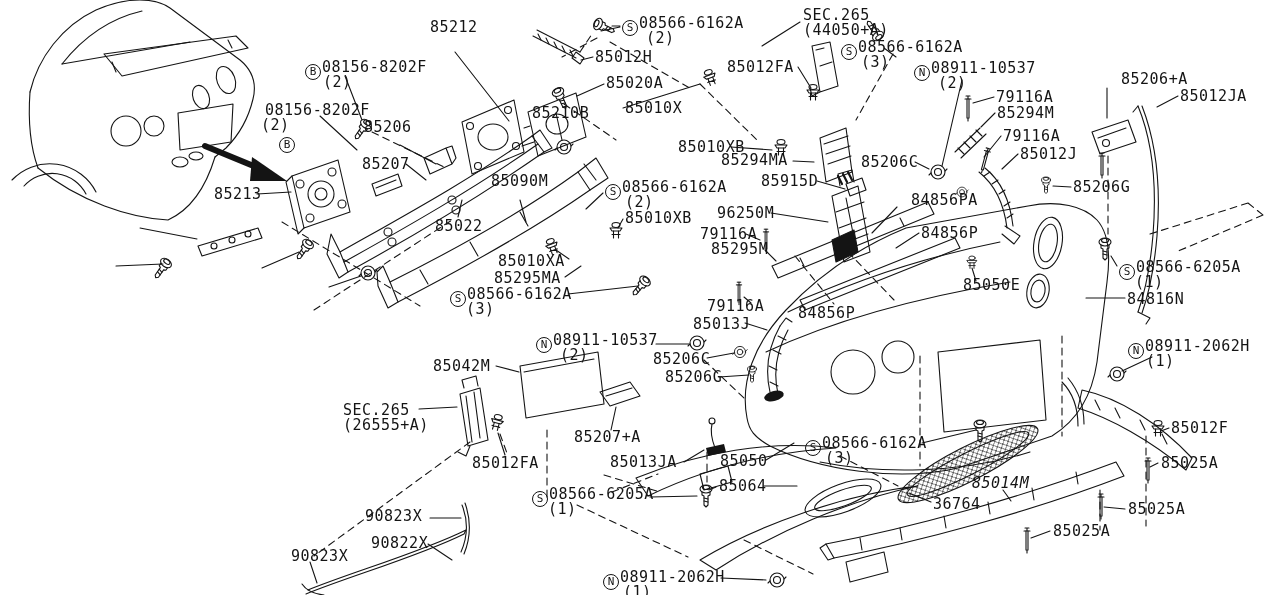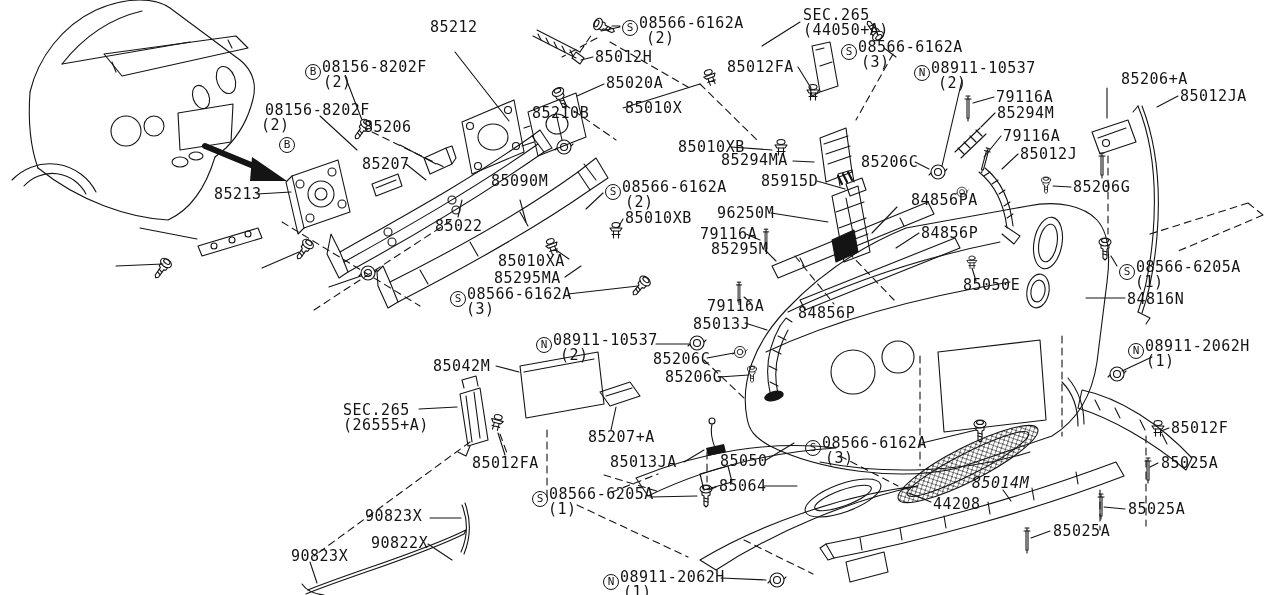--- a/index.html
+++ b/index.html
@@ -492,21 +492,21 @@
         <div class="ln"><span class="pfx">N</span><span>08911-2062H</span></div>
         <div class="ln" style="margin-left: 18px;"><span>(1)</span></div>
       </div>
       <div class="lbl" style="left: 433px; top: 359px;">
         <div class="ln"><span>85042M</span></div>
       </div>
       <div class="lbl" style="left: 343px; top: 403px;">
         <div class="ln"><span>SEC.265</span></div>
         <div class="ln"><span>(26555+A)</span></div>
       </div>
-      <div class="lbl" style="left: 588px; top: 430px;">
+      <div class="lbl" style="left: 574px; top: 430px;">
         <div class="ln"><span>85207+A</span></div>
       </div>
       <div class="lbl" style="left: 472px; top: 456px;">
         <div class="ln"><span>85012FA</span></div>
       </div>
       <div class="lbl" style="left: 610px; top: 455px;">
         <div class="ln"><span>85013JA</span></div>
       </div>
       <div class="lbl" style="left: 720px; top: 454px;">
         <div class="ln"><span>85050</span></div>
@@ -522,21 +522,21 @@
         <div class="ln"><span class="pfx">S</span><span>08566-6205A</span></div>
         <div class="ln" style="margin-left: 16px;"><span>(1)</span></div>
       </div>
       <div class="lbl" style="left: 1171px; top: 421px;">
         <div class="ln"><span>85012F</span></div>
       </div>
       <div class="lbl" style="left: 1161px; top: 456px;">
         <div class="ln"><span>85025A</span></div>
       </div>
       <div class="lbl" style="left: 933px; top: 497px;">
-        <div class="ln"><span>44208</span></div>
+        <div class="ln"><span>36764</span></div>
       </div>
       <div class="lbl" style="left: 972px; top: 476px; font-style: italic;">
         <div class="ln"><span>85014M</span></div>
       </div>
       <div class="lbl" style="left: 1128px; top: 502px;">
         <div class="ln"><span>85025A</span></div>
       </div>
       <div class="lbl" style="left: 1053px; top: 524px;">
         <div class="ln"><span>85025A</span></div>
       </div>

